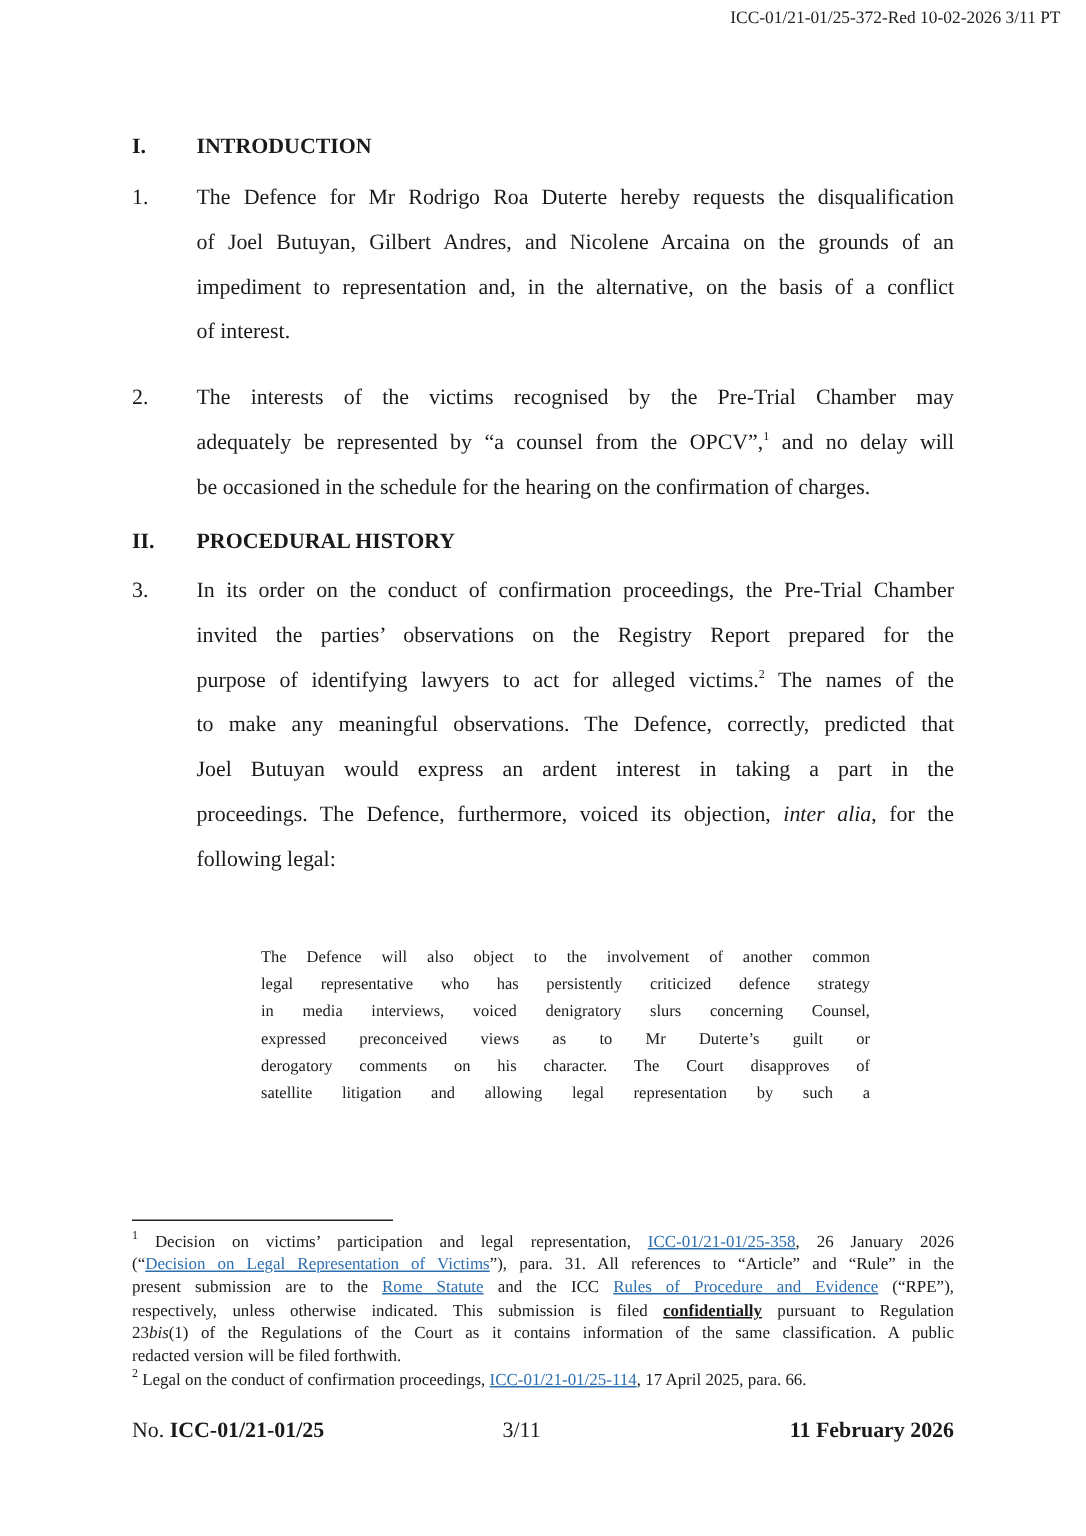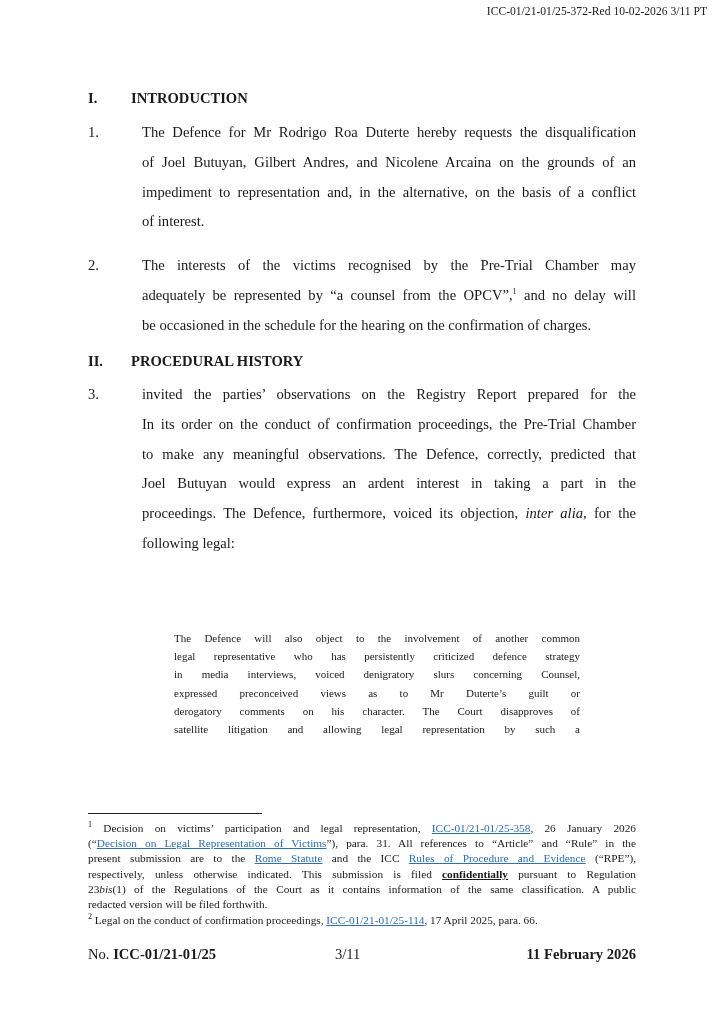--- a/index.html
+++ b/index.html
@@ -3,21 +3,21 @@
 <meta charset="utf-8">
 <style>
   html, body { margin: 0; padding: 0; background: #ffffff; }
   body { width: 724px; height: 1024px; position: relative; overflow: hidden; color: #1a1a1a; font-family: "Liberation Serif", serif; }
   .stamp { position: absolute; top: 5px; right: 17px; font-family: "Liberation Serif", serif; font-size: 11.6px; color: #222; }
   .heading { position: absolute; left: 88px; font-weight: bold; font-size: 14.6px; font-family: "Liberation Serif", serif; }
   .heading .num { position: absolute; left: 0; }
   .heading .txt { position: absolute; left: 43px; white-space: nowrap; text-align: center; }
   .para { position: absolute; left: 88px; width: 548px; font-size: 14.6px; line-height: 29.8px; }
   .para .num { position: absolute; left: 0; top: 0; }
-  .para .body { margin-left: 54px; text-align: justify; text-align-last: left; }
+  .para .body { margin-left: 43px; text-align: justify; text-align-last: left; }
   .para .line { display: block; text-align: justify; text-align-last: justify; white-space: nowrap; height: 29.8px; }
   .para .line.last { text-align-last: left; }
   .quote { position: absolute; left: 174px; width: 406px; font-size: 11px; line-height: 18.2px; }
   .quote .line { display: block; text-align-last: justify; white-space: nowrap; }
   .rule { position: absolute; left: 88px; top: 813px; width: 174px; height: 1px; background: #222; }
   .fn { position: absolute; left: 88px; width: 548px; font-size: 11.3px; line-height: 15.2px; text-align: right; }
   .fn .line { display: block; text-align-last: justify; white-space: nowrap; }
   .fn .line.last { text-align-last: left; }
   a.lnk { color: #2e6fb0; text-decoration: underline; }
   sup { font-size: 8px; line-height: 0; vertical-align: super; }
@@ -57,22 +57,23 @@
 </div>
 
 <div class="heading" style="top:353px;">
   <span class="num">II.</span>
   <span class="txt">PROCEDURAL HISTORY</span>
 </div>
 
 <div class="para" style="top:380px;">
   <span class="num">3.</span>
   <div class="body">
+    <span class="line">In its order on the conduct of confirmation proceedings, the Pre-Trial Chamber</span>
     <span class="line">invited the parties’ observations on the Registry Report prepared for the</span>
-    <span class="line">In its order on the conduct of confirmation proceedings, the Pre-Trial Chamber</span>
+    <span class="line"><span>purpose of identifying lawyers to act for alleged victims.</span><sup>2</sup><span> The names of the</span></span>
     <span class="line">to make any meaningful observations. The Defence, correctly, predicted that</span>
     <span class="line">Joel Butuyan would express an ardent interest in taking a part in the</span>
     <span class="line"><span>proceedings. The Defence, furthermore, voiced its objection, </span><i>inter alia</i><span>, for the</span></span>
     <span class="line last">following legal:</span>
   </div>
 </div>
 
 <div class="quote" style="top:629px;">
   <span class="line">The Defence will also object to the involvement of another common</span>
   <span class="line">legal representative who has persistently criticized defence strategy</span>

